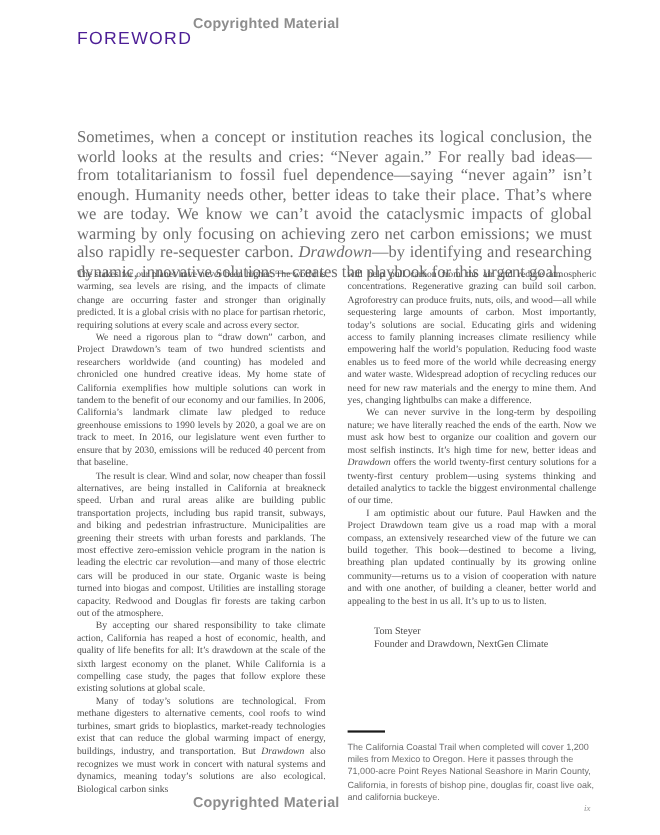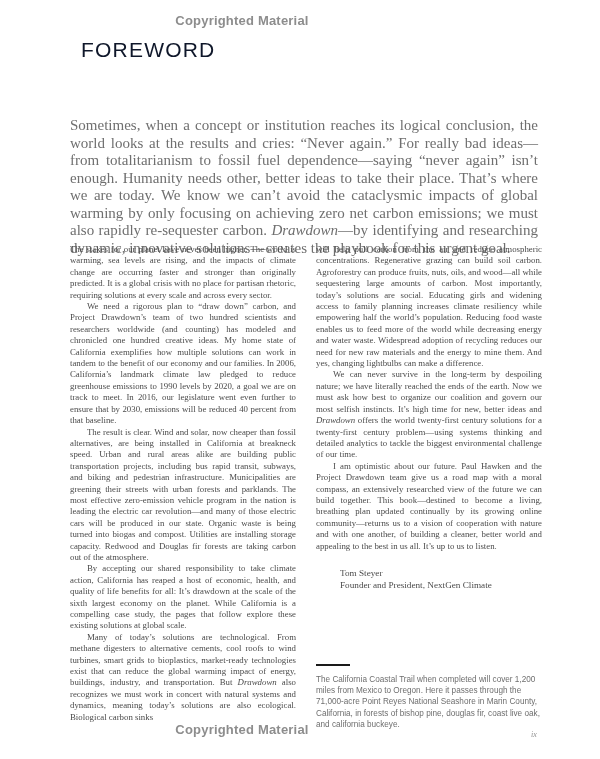--- a/index.html
+++ b/index.html
@@ -16,26 +16,26 @@
     font-family:"Liberation Sans", sans-serif;
     font-weight:700;
     font-size:13px;
     letter-spacing:0.2px;
     color:#8d8d8d;
   }
   .watermark.top{top:13px;}
   .watermark.bottom{top:722px;}
   .heading{
     position:absolute;left:69px;top:26px;
-    margin:12px;
+    margin:1px;
     font-family:"Liberation Sans", sans-serif;
     font-weight:300;
-    font-size:21px;
+    font-size:16px;
     letter-spacing:1.2px;
-    color:#0f172a;
+    color:#4c1d95;
   }
   .intro{
     position:absolute;left:70px;top:117px;width:468px;
     margin:0;
     font-size:15px;
     line-height:17.5px;
     text-align:justify;
     color:#6f6f6f;
   }
   .columns{
@@ -103,21 +103,21 @@
       <p>Many of today’s solutions are technological. From methane digesters to alternative cements, cool roofs to wind turbines, smart grids to bioplastics, market-ready technologies exist that can reduce the global warming impact of energy, buildings, industry, and transportation. But <em>Drawdown</em> also recognizes we must work in concert with natural systems and dynamics, meaning today’s solutions are also ecological. Biological carbon sinks</p>
     </div>
 
     <div class="col">
       <p>will help pull carbon from the air and reduce atmospheric concentrations. Regenerative grazing can build soil carbon. Agroforestry can produce fruits, nuts, oils, and wood—all while sequestering large amounts of carbon. Most importantly, today’s solutions are social. Educating girls and widening access to family planning increases climate resiliency while empowering half the world’s population. Reducing food waste enables us to feed more of the world while decreasing energy and water waste. Widespread adoption of recycling reduces our need for new raw materials and the energy to mine them. And yes, changing lightbulbs can make a difference.</p>
       <p>We can never survive in the long-term by despoiling nature; we have literally reached the ends of the earth. Now we must ask how best to organize our coalition and govern our most selfish instincts. It’s high time for new, better ideas and <em>Drawdown</em> offers the world twenty-first century solutions for a twenty-first century problem—using systems thinking and detailed analytics to tackle the biggest environmental challenge of our time.</p>
       <p>I am optimistic about our future. Paul Hawken and the Project Drawdown team give us a road map with a moral compass, an extensively researched view of the future we can build together. This book—destined to become a living, breathing plan updated continually by its growing online community—returns us to a vision of cooperation with nature and with one another, of building a cleaner, better world and appealing to the best in us all. It’s up to us to listen.</p>
 
       <div class="signature">
         <div>Tom Steyer</div>
-        <div>Founder and President, NextGen Climate</div>
+        <div>Founder and Drawdown, NextGen Climate</div>
       </div>
     </div>
 
   </div>
 
   <div class="footnote">
     <div class="rule"></div>
     <p>The California Coastal Trail when completed will cover 1,200 miles from Mexico to Oregon. Here it passes through the 71,000-acre Point Reyes National Seashore in Marin County, California, in forests of bishop pine, douglas fir, coast live oak, and california buckeye.</p>
   </div>
 

